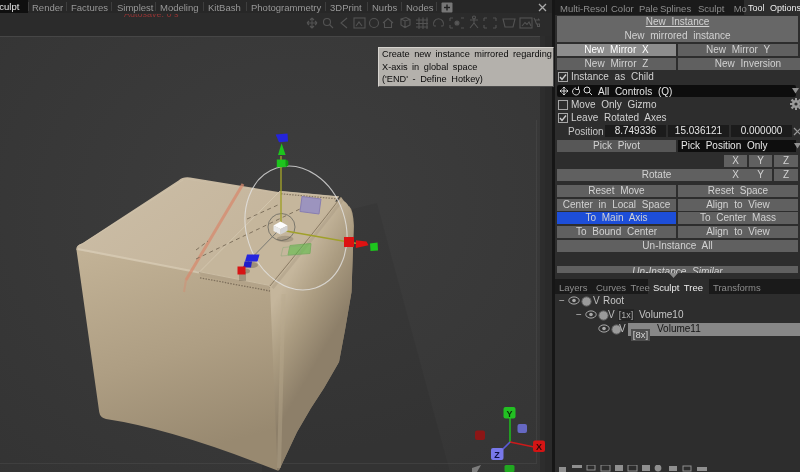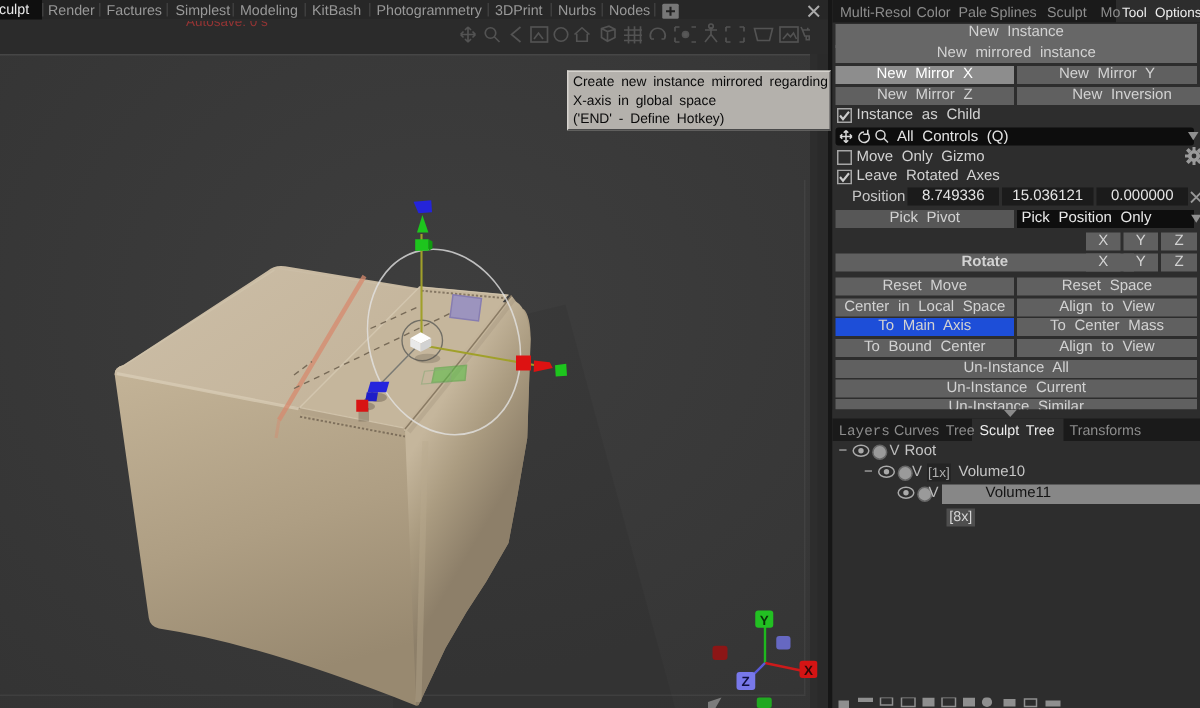--- a/index.html
+++ b/index.html
@@ -211,21 +211,21 @@
 
     <div class="abs" style="left:0;top:0;width:245px;height:15px;background:#1a1a1a;"></div>
     <div class="abs" style="left:189px;top:0;width:56px;height:15px;background:#2d2d2d;"></div>
     <div class="tab" style="left:5px;top:2.5px;font-size:9.5px;">Multi-Resol</div>
     <div class="tab" style="left:56px;top:2.5px;font-size:9.5px;">Color</div>
     <div class="tab" style="left:84px;top:2.5px;font-size:9.5px;">Pale</div>
     <div class="tab" style="left:105px;top:2.5px;font-size:9.5px;">Splines</div>
     <div class="tab" style="left:143px;top:2.5px;font-size:9.5px;">Sculpt&nbsp; Mo</div>
     <div class="tab" style="left:193px;top:2.5px;color:#ededed;font-size:9px;word-spacing:3px;">Tool Options</div>
 
-    <div class="btn" style="left:2px;top:16px;width:241px;height:16px;line-height:12px;">New Instance</div>
+    <div class="btn" style="left:2px;top:16px;width:241px;height:16px;line-height:12px;text-decoration:underline;">New Instance</div>
     <div class="btn" style="left:2px;top:30px;width:241px;height:12px;line-height:12px;">New mirrored instance</div>
     <div class="btn" style="left:2px;top:44px;width:119px;height:12px;line-height:12px;background:#8d8d8d;color:#fff;">New Mirror X</div>
     <div class="btn" style="left:123px;top:44px;width:120px;height:12px;line-height:12px;background:#606060;">New Mirror Y</div>
     <div class="btn" style="left:2px;top:58px;width:119px;height:12px;line-height:12px;background:#606060;">New Mirror Z</div>
     <div class="btn" style="left:123px;top:58px;width:140px;height:12px;line-height:12px;background:#606060;">New Inversion</div>
 
     <svg class="abs" style="left:3px;top:72px;" width="10" height="10">
         <rect x="0.5" y="0.5" width="9" height="9" fill="none" stroke="#a6a6a6"></rect>
         <path d="M2,5 L4,7.5 L8,2.5" stroke="#cccccc" stroke-width="1.4" fill="none"></path>
       </svg>
@@ -281,45 +281,44 @@
 
     <div class="btn" style="left:2px;top:140px;width:119px;height:12px;line-height:12px;background:#575757;">Pick Pivot</div>
     <div class="abs" style="left:123px;top:140px;width:115px;height:12px;background:#0e0e0e;color:#e8e8e8;font-size:10px;line-height:12px;padding-left:3px;word-spacing:3px;">Pick Position Only</div>
     <svg class="abs" style="left:239px;top:143px;" width="8" height="6">
         <polygon points="0,0 7,0 3.5,5.5" fill="#909090"></polygon>
       </svg>
 
     <div class="btn" style="left:169px;top:155px;width:23px;height:12px;line-height:12px;background:#606060;">X</div>
     <div class="btn" style="left:194px;top:155px;width:23px;height:12px;line-height:12px;background:#606060;">Y</div>
     <div class="btn" style="left:219px;top:155px;width:24px;height:12px;line-height:12px;background:#606060;">Z</div>
-    <div class="btn" style="left:2px;top:169px;width:199px;height:12px;line-height:12px;background:#606060;font-weight:bold;">Rotate</div>
+    <div class="btn" style="left:2px;top:169px;width:199px;height:12px;line-height:12px;background:#606060;">Rotate</div>
     <div class="btn" style="left:169px;top:169px;width:23px;height:12px;line-height:12px;background:#606060;">X</div>
     <div class="btn" style="left:194px;top:169px;width:23px;height:12px;line-height:12px;background:#606060;">Y</div>
     <div class="btn" style="left:219px;top:169px;width:24px;height:12px;line-height:12px;background:#606060;">Z</div>
 
     <div class="btn" style="left:2px;top:185px;width:119px;height:12px;line-height:12px;background:#606060;">Reset Move</div>
     <div class="btn" style="left:123px;top:185px;width:120px;height:12px;line-height:12px;background:#606060;">Reset Space</div>
     <div class="btn" style="left:2px;top:199px;width:119px;height:12px;line-height:12px;background:#606060;">Center in Local Space</div>
     <div class="btn" style="left:123px;top:199px;width:120px;height:12px;line-height:12px;background:#606060;">Align to View</div>
     <div class="btn" style="left:2px;top:212px;width:119px;height:12px;line-height:12px;background:#1d4ed8;text-align:center;">To Main Axis</div>
     <div class="btn" style="left:123px;top:212px;width:120px;height:12px;line-height:12px;background:#606060;">To Center Mass</div>
     <div class="btn" style="left:2px;top:226px;width:119px;height:12px;line-height:12px;background:#606060;">To Bound Center</div>
     <div class="btn" style="left:123px;top:226px;width:120px;height:12px;line-height:12px;background:#606060;">Align to View</div>
     <div class="btn" style="left:2px;top:240px;width:241px;height:12px;line-height:12px;background:#606060;">Un-Instance All</div>
-    <div class="btn" style="left:2px;top:253px;width:241px;height:12px;line-height:12px;background:#606060;">Un-Instance Current</div>
-    <div class="btn" style="left:2px;top:266px;width:241px;height:7px;line-height:11px;background:#606060;">Un-Instance Similar</div>
+    <div class="btn" style="left:2px;top:266px;width:241px;height:7px;line-height:11px;background:#606060;font-style:italic;">Un-Instance Similar</div>
 
     <div class="abs" style="left:0;top:273px;width:245px;height:6px;background:#2d2d2d;"></div>
     <svg class="abs" style="left:114px;top:273px;" width="10" height="6">
         <polygon points="0,0 9,0 4.5,5" fill="#8a8a8a"></polygon>
       </svg>
 
     <div class="abs" style="left:0;top:279px;width:245px;height:15px;background:#1a1a1a;"></div>
     <div class="abs" style="left:93px;top:279px;width:61px;height:15px;background:#2d2d2d;"></div>
-    <div class="tab" style="left:4px;top:281.5px;font-size:9.5px;font-family:Liberation Mono, monospace;">Layers</div>
+    <div class="tab" style="left:4px;top:281.5px;font-size:9.5px;">Layers</div>
     <div class="tab" style="left:41px;top:281.5px;font-size:9.5px;">Curves Tree</div>
     <div class="tab" style="left:98px;top:281.5px;color:#ededed;font-size:9.5px;">Sculpt Tree</div>
     <div class="tab" style="left:158px;top:281.5px;font-size:9.5px;">Transforms</div>
 
     <div class="lbl" style="left:4px;top:295px;color:#bbb;">−</div>
     <svg class="abs" style="left:13px;top:296px;" width="12" height="9" viewBox="0 0 12 9">
         <ellipse cx="6" cy="4.5" rx="5.2" ry="3.6" fill="none" stroke="#aaa" stroke-width="1"></ellipse>
         <circle cx="6" cy="4.5" r="1.8" fill="#aaa"></circle>
       </svg>
     <svg class="abs" style="left:26px;top:295.5px;" width="11" height="11">
@@ -345,21 +344,21 @@
     <svg class="abs" style="left:43px;top:324px;" width="12" height="9" viewBox="0 0 12 9">
         <ellipse cx="6" cy="4.5" rx="5.2" ry="3.6" fill="none" stroke="#aaa" stroke-width="1"></ellipse>
         <circle cx="6" cy="4.5" r="1.8" fill="#aaa"></circle>
       </svg>
     <svg class="abs" style="left:56px;top:323.5px;" width="11" height="11">
         <circle cx="5.5" cy="5.5" r="4.6" fill="#9a9a9a"></circle>
         <circle cx="5.5" cy="5.5" r="4.6" fill="none" stroke="#666"></circle>
       </svg>
     <div class="lbl" style="left:64px;top:323px;color:#bbb;">V</div>
     <div class="abs" style="left:73px;top:322.5px;width:172px;height:13px;background:#878787;"></div>
-    <div class="abs" style="left:76px;top:339px;width:19px;height:12px;background:#4e4e4e;color:#d6d6d6;font-size:9.5px;text-align:center;line-height:12px;">[8x]</div>
+    <div class="abs" style="left:76px;top:329px;width:19px;height:12px;background:#4e4e4e;color:#d6d6d6;font-size:9.5px;text-align:center;line-height:12px;">[8x]</div>
     <div class="lbl" style="left:102px;top:323px;color:#141414;">Volume11</div>
 
     <svg class="abs" style="left:2px;top:465px;" width="160" height="7" viewBox="0 0 160 7">
       <g fill="#8f8f8f">
         <rect x="2" y="2" width="7" height="5"></rect>
           <rect x="15" y="0" width="10" height="3"></rect>
         <rect x="30" y="0" width="8" height="5" fill="none" stroke="#8f8f8f"></rect>
           <rect x="44" y="0" width="9" height="6" fill="none" stroke="#8f8f8f"></rect>
         <rect x="58" y="0" width="8" height="6"></rect>
           <rect x="71" y="0" width="9" height="6" fill="none" stroke="#8f8f8f"></rect>

